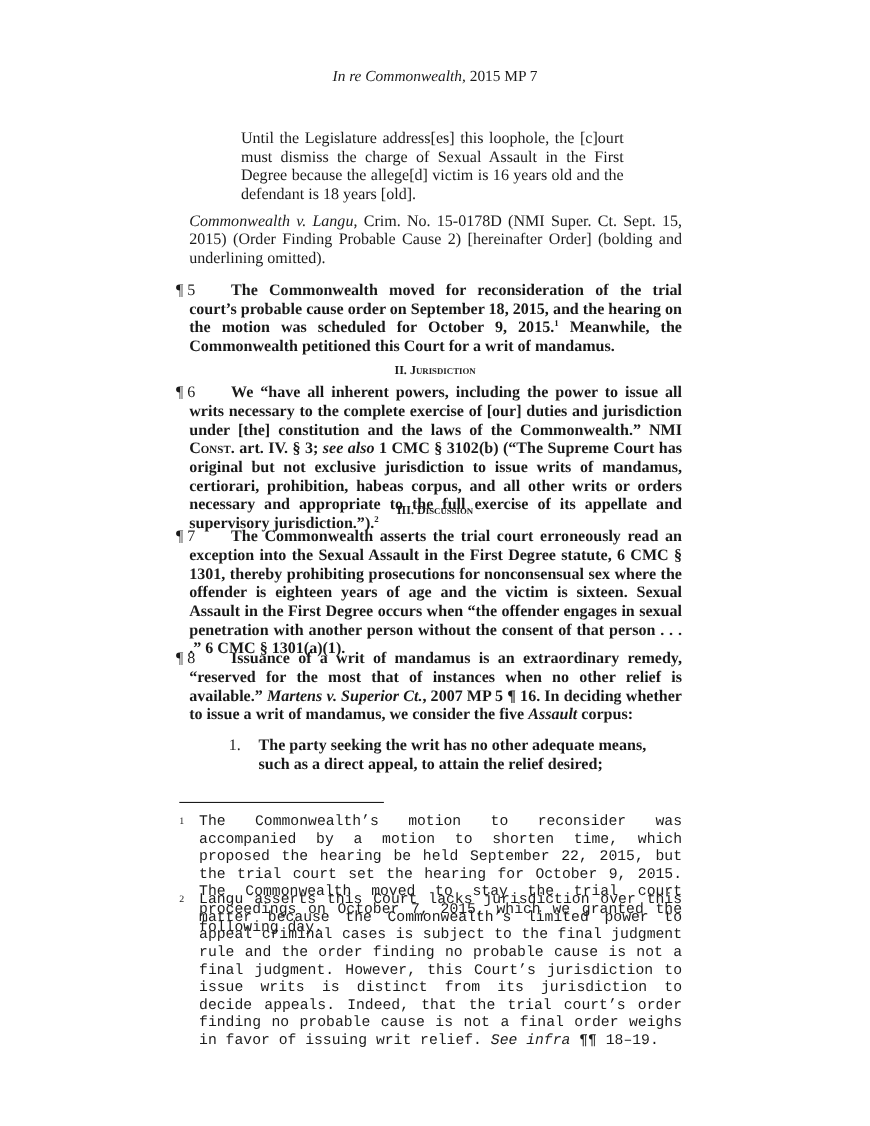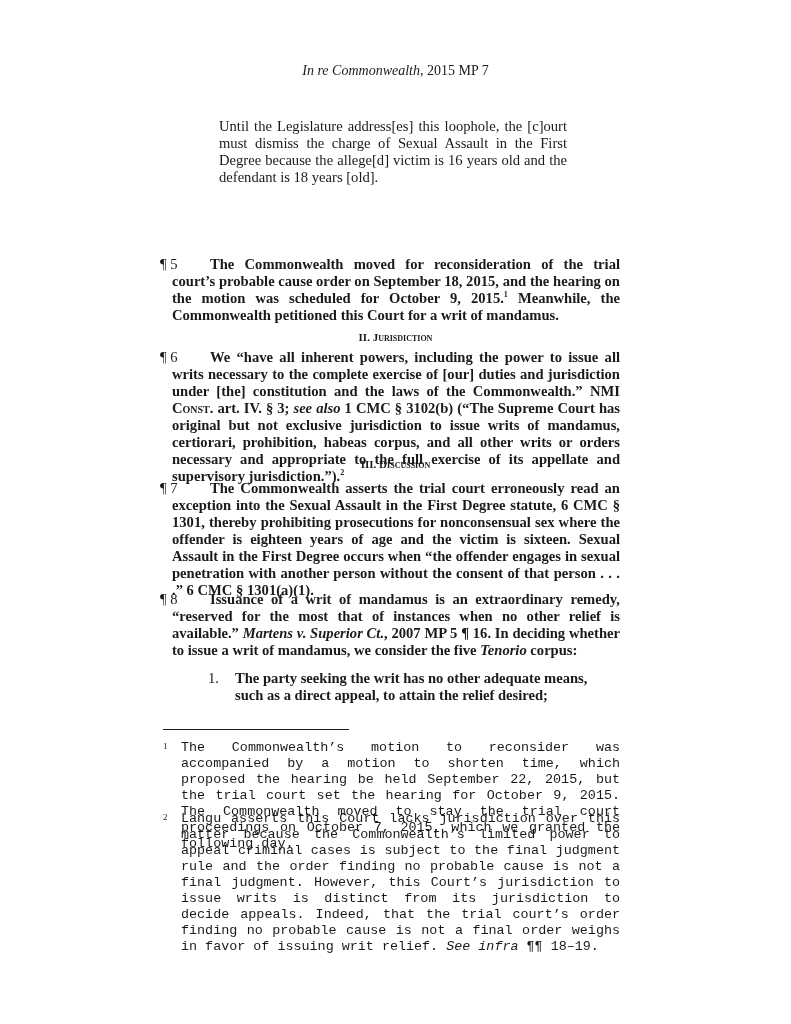--- a/index.html
+++ b/index.html
@@ -27,20 +27,21 @@
 </style>
 </head>
 <body>
 
 <div class="page">
 
   <div class="running-head"><i>In re Commonwealth</i><span>, 2015 MP 7</span></div>
 
   <div class="blk quote">Until the Legislature address[es] this loophole, the [c]ourt must dismiss the charge of Sexual Assault in the First Degree because the allege[d] victim is 16 years old and the defendant is 18 years [old].</div>
 
+  <div class="blk cite"><i>Commonwealth v. Langu</i><span>, Crim. No. 15-0178D (NMI Super. Ct. Sept. 15, 2015) (Order Finding Probable Cause 2) [hereinafter Order] (bolding and underlining omitted).</span></div>
 
   <div class="blk para" style="top:256px;">
     <span class="pnum">¶ 5</span>
     <span class="ptext"><span>The Commonwealth moved for reconsideration of the trial court’s probable cause order on September 18, 2015, and the hearing on the motion was scheduled for October 9, 2015.</span><sup>1</sup><span> Meanwhile, the Commonwealth petitioned this Court for a writ of mandamus.</span></span>
   </div>
 
   <div class="heading" style="top:331px;"><span>II. J</span><span class="sc">urisdiction</span></div>
 
   <div class="blk para" style="top:349px;">
     <span class="pnum">¶ 6</span>
@@ -49,21 +50,21 @@
 
   <div class="heading" style="top:458px;"><span>III. D</span><span class="sc">iscussion</span></div>
 
   <div class="blk para" style="top:480px;">
     <span class="pnum">¶ 7</span>
     <span class="ptext">The Commonwealth asserts the trial court erroneously read an exception into the Sexual Assault in the First Degree statute, 6 CMC § 1301, thereby prohibiting prosecutions for nonconsensual sex where the offender is eighteen years of age and the victim is sixteen. Sexual Assault in the First Degree occurs when “the offender engages in sexual penetration with another person without the consent of that person . . . .” 6 CMC § 1301(a)(1).</span>
   </div>
 
   <div class="blk para" style="top:591px;">
     <span class="pnum">¶ 8</span>
-    <span class="ptext"><span>Issuance of a writ of mandamus is an extraordinary remedy, “reserved for the most that of instances when no other relief is available.” </span><i>Martens v. Superior Ct.</i><span>, 2007 MP 5 ¶ 16. In deciding whether to issue a writ of mandamus, we consider the five </span><i>Tenorio</i><span> corpus:</span></span>
+    <span class="ptext"><span>Issuance of a writ of mandamus is an extraordinary remedy, “reserved for the most that of instances when no other relief is available.” </span><i>Martens v. Superior Ct.</i><span>, 2007 MP 5 ¶ 16. In deciding whether to issue a writ of mandamus, we consider the five </span><i>Assault</i><span> corpus:</span></span>
   </div>
 
   <div class="list-item" style="top:670px;">
     <span class="num">1.</span>
     <span class="txt">The party seeking the writ has no other adequate means, such as a direct appeal, to attain the relief desired;</span>
   </div>
 
   <div class="rule"></div>
 
   <div class="fn" style="top:740px;">

